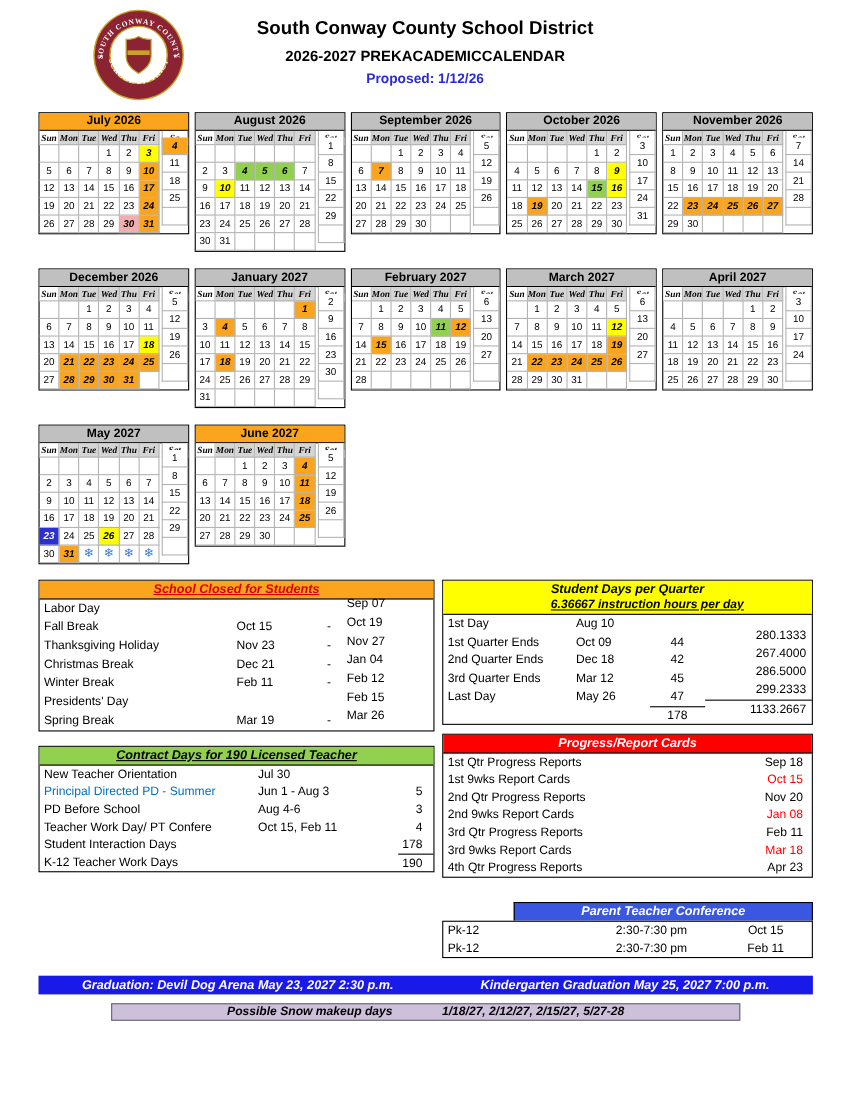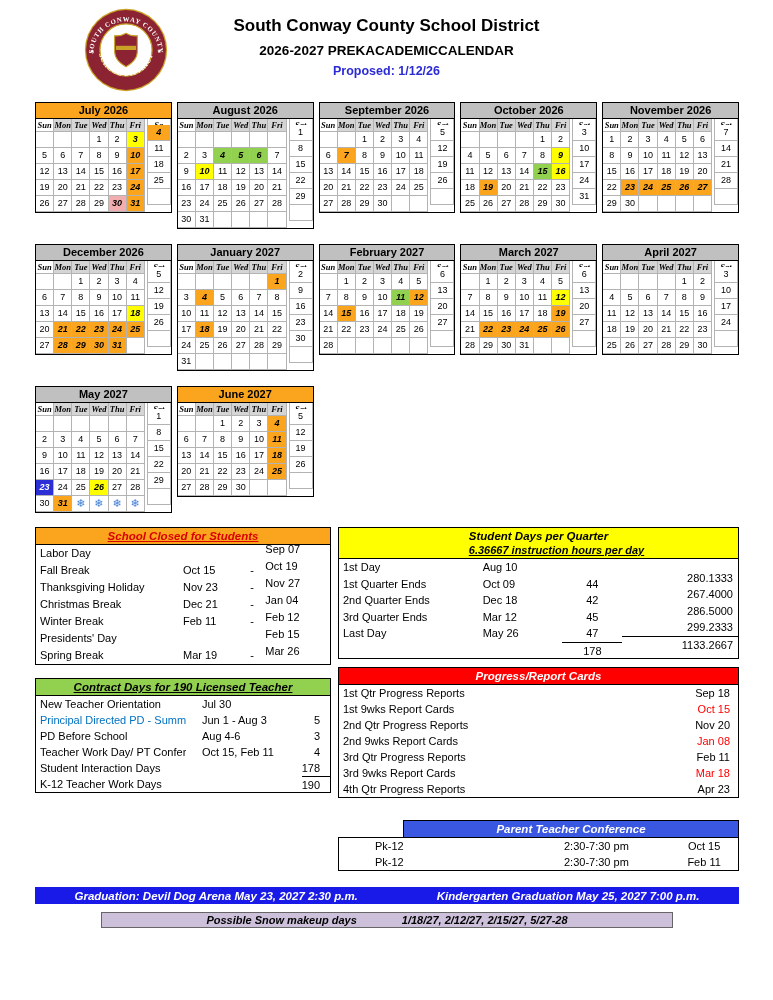--- a/index.html
+++ b/index.html
@@ -37,21 +37,21 @@
   .mk-yellow,.mk-orange,.mk-green,.mk-pink,.mk-blue { font-weight:bold; font-style:italic; }
   .mk-yellow { background:var(--hl-yellow,#FFFF00); }
   .mk-orange { background:var(--hl-orange,#FBA51F); }
   .mk-green  { background:var(--hl-green,#92D050); }
   .mk-pink   { background:var(--hl-pink,#F2AEAE); }
   .mk-blue   { background:var(--hl-blue,#2B2FD5); color:#fff; }
   .snow { color:var(--snowflake-blue,#3B7BD4); font-size:11px; line-height:14px; }
 
   
   .bottom { display:flex; gap:7px; margin:14px 34px 0 35px; align-items:flex-start; }
-  .col-left { width:296px; flex:none; display:flex; flex-direction:column; gap:13px; }
+  .col-left { width:360px; flex:none; display:flex; flex-direction:column; gap:13px; }
   .col-right { flex:1; min-width:0; }
   .box { border:1px solid #000; background:#fff; }
   .box-head { height:17px; line-height:16px; text-align:center; font-weight:bold; font-style:italic;
               font-size:11.5px; border-bottom:1px solid #000; }
   .head-closed { background:var(--hl-orange,#FBA51F); color:var(--closed-red,#D90000); text-decoration:underline; }
   .head-contract { background:var(--hl-green,#92D050); color:#000; text-decoration:underline; }
   .head-student { background:var(--hl-yellow,#FFFF00); height:auto; border-bottom:1px solid #000;
                   font-weight:bold; font-style:italic; text-align:center; padding:1px 0; }
   .head-student .l1 { font-size:11.5px; line-height:14px; }
   .head-student .l2 { font-size:11px; line-height:14px; text-decoration:underline;padding-left:36px; }
@@ -69,21 +69,21 @@
 
   .krow { display:flex; height:16px; line-height:16px; font-size:11px;gap:16px; }
   .kl { width:51%; padding-left:4px; white-space:nowrap; overflow:hidden; }
   .kd { width:31%; } .kc { flex:1; text-align:right; padding-right:10px; }
   .blue { color:var(--link-blue,#0070C0); }
 
   .prow { display:flex; height:16px; line-height:16px; font-size:11px; padding:0 8px 0 4px; }
   .pl { flex:1; } .pd { width:60px; text-align:right; } .pd.red { color:var(--red,#FF0000); }
 
   .trow { display:flex; height:16px; line-height:16px; font-size:11px; }
-  .tl { width:38%; padding-left:4px;margin-left:32px; } .tt { width:37%; text-align:center; } .tdate { flex:1; text-align:center; }
+  .tl { width:38%; padding-left:4px; } .tt { width:37%; text-align:center; } .tdate { flex:1; text-align:center; }
 
   .mb8 { margin-bottom:8px; } .mb22 { margin-bottom:22px; }
 
   
   .grad-banner { margin:16px 34px 0 35px; height:17px; background:var(--grad-blue,#1A1AE8); color:#fff;
                  font-weight:bold; font-style:italic; font-size:11.5px;
                  display:flex; justify-content:space-around; align-items:center; }
   .snow-banner { margin:8px 100px 0 101px; height:16px; background:var(--snow-bg,#CCC0DA);
                  border:1px solid #666; font-weight:bold; font-style:italic; font-size:11px;
                  display:flex; justify-content:center; align-items:center; gap:45px; }

